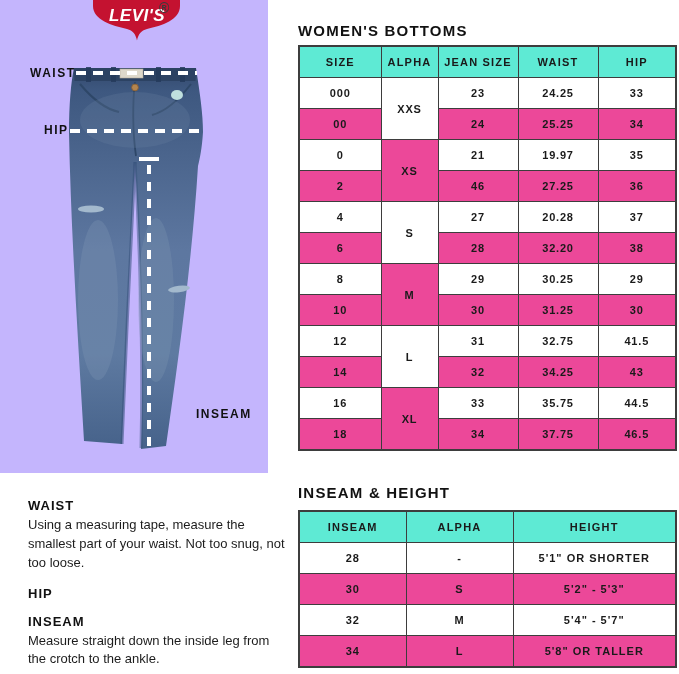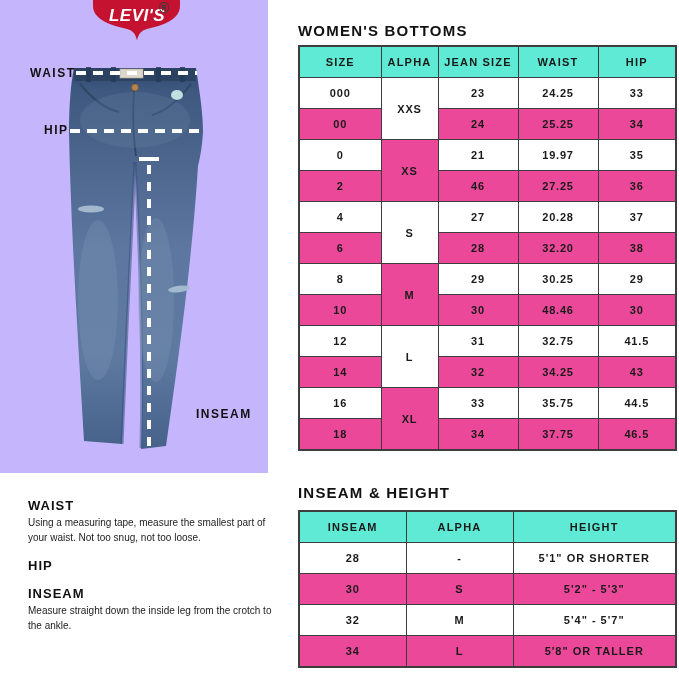--- a/index.html
+++ b/index.html
@@ -26,21 +26,21 @@
   .lbl-waist{left:30px;top:66px;}
   .lbl-hip{left:44px;top:123px;}
   .lbl-inseam{left:196px;top:407px;}
   
   .guide{position:absolute;left:28px;top:498px;width:258px;}
   .guide-block{margin-bottom:13px;}
   .guide-heading{
     font-size:13px;font-weight:bold;letter-spacing:1px;margin-bottom:3px;
     color:#111;
   }
-  .guide-text{font-size:10px;line-height:1.45;color:#1c1c1c;}
+  .guide-text{font-size:13px;line-height:1.45;color:#1c1c1c;}
   
   .section-title{
     position:absolute;left:298px;font-size:15px;font-weight:bold;
     letter-spacing:1.2px;color:#111;
   }
   .title-bottoms{top:22px;}
   .title-inseam{top:484px;}
   
   table{
     border-collapse:collapse;table-layout:fixed;
@@ -207,21 +207,21 @@
       <tr>
         <td>8</td>
         <td class="shade" rowspan="2">M</td>
         <td>29</td>
         <td>30.25</td>
         <td>29</td>
       </tr>
       <tr>
         <td class="shade">10</td>
         <td class="shade">30</td>
-        <td class="shade">48.46</td>
+        <td class="shade">31.25</td>
         <td class="shade">30</td>
       </tr>
       <tr>
         <td>12</td>
         <td rowspan="2">L</td>
         <td>31</td>
         <td>32.75</td>
         <td>41.5</td>
       </tr>
       <tr>

